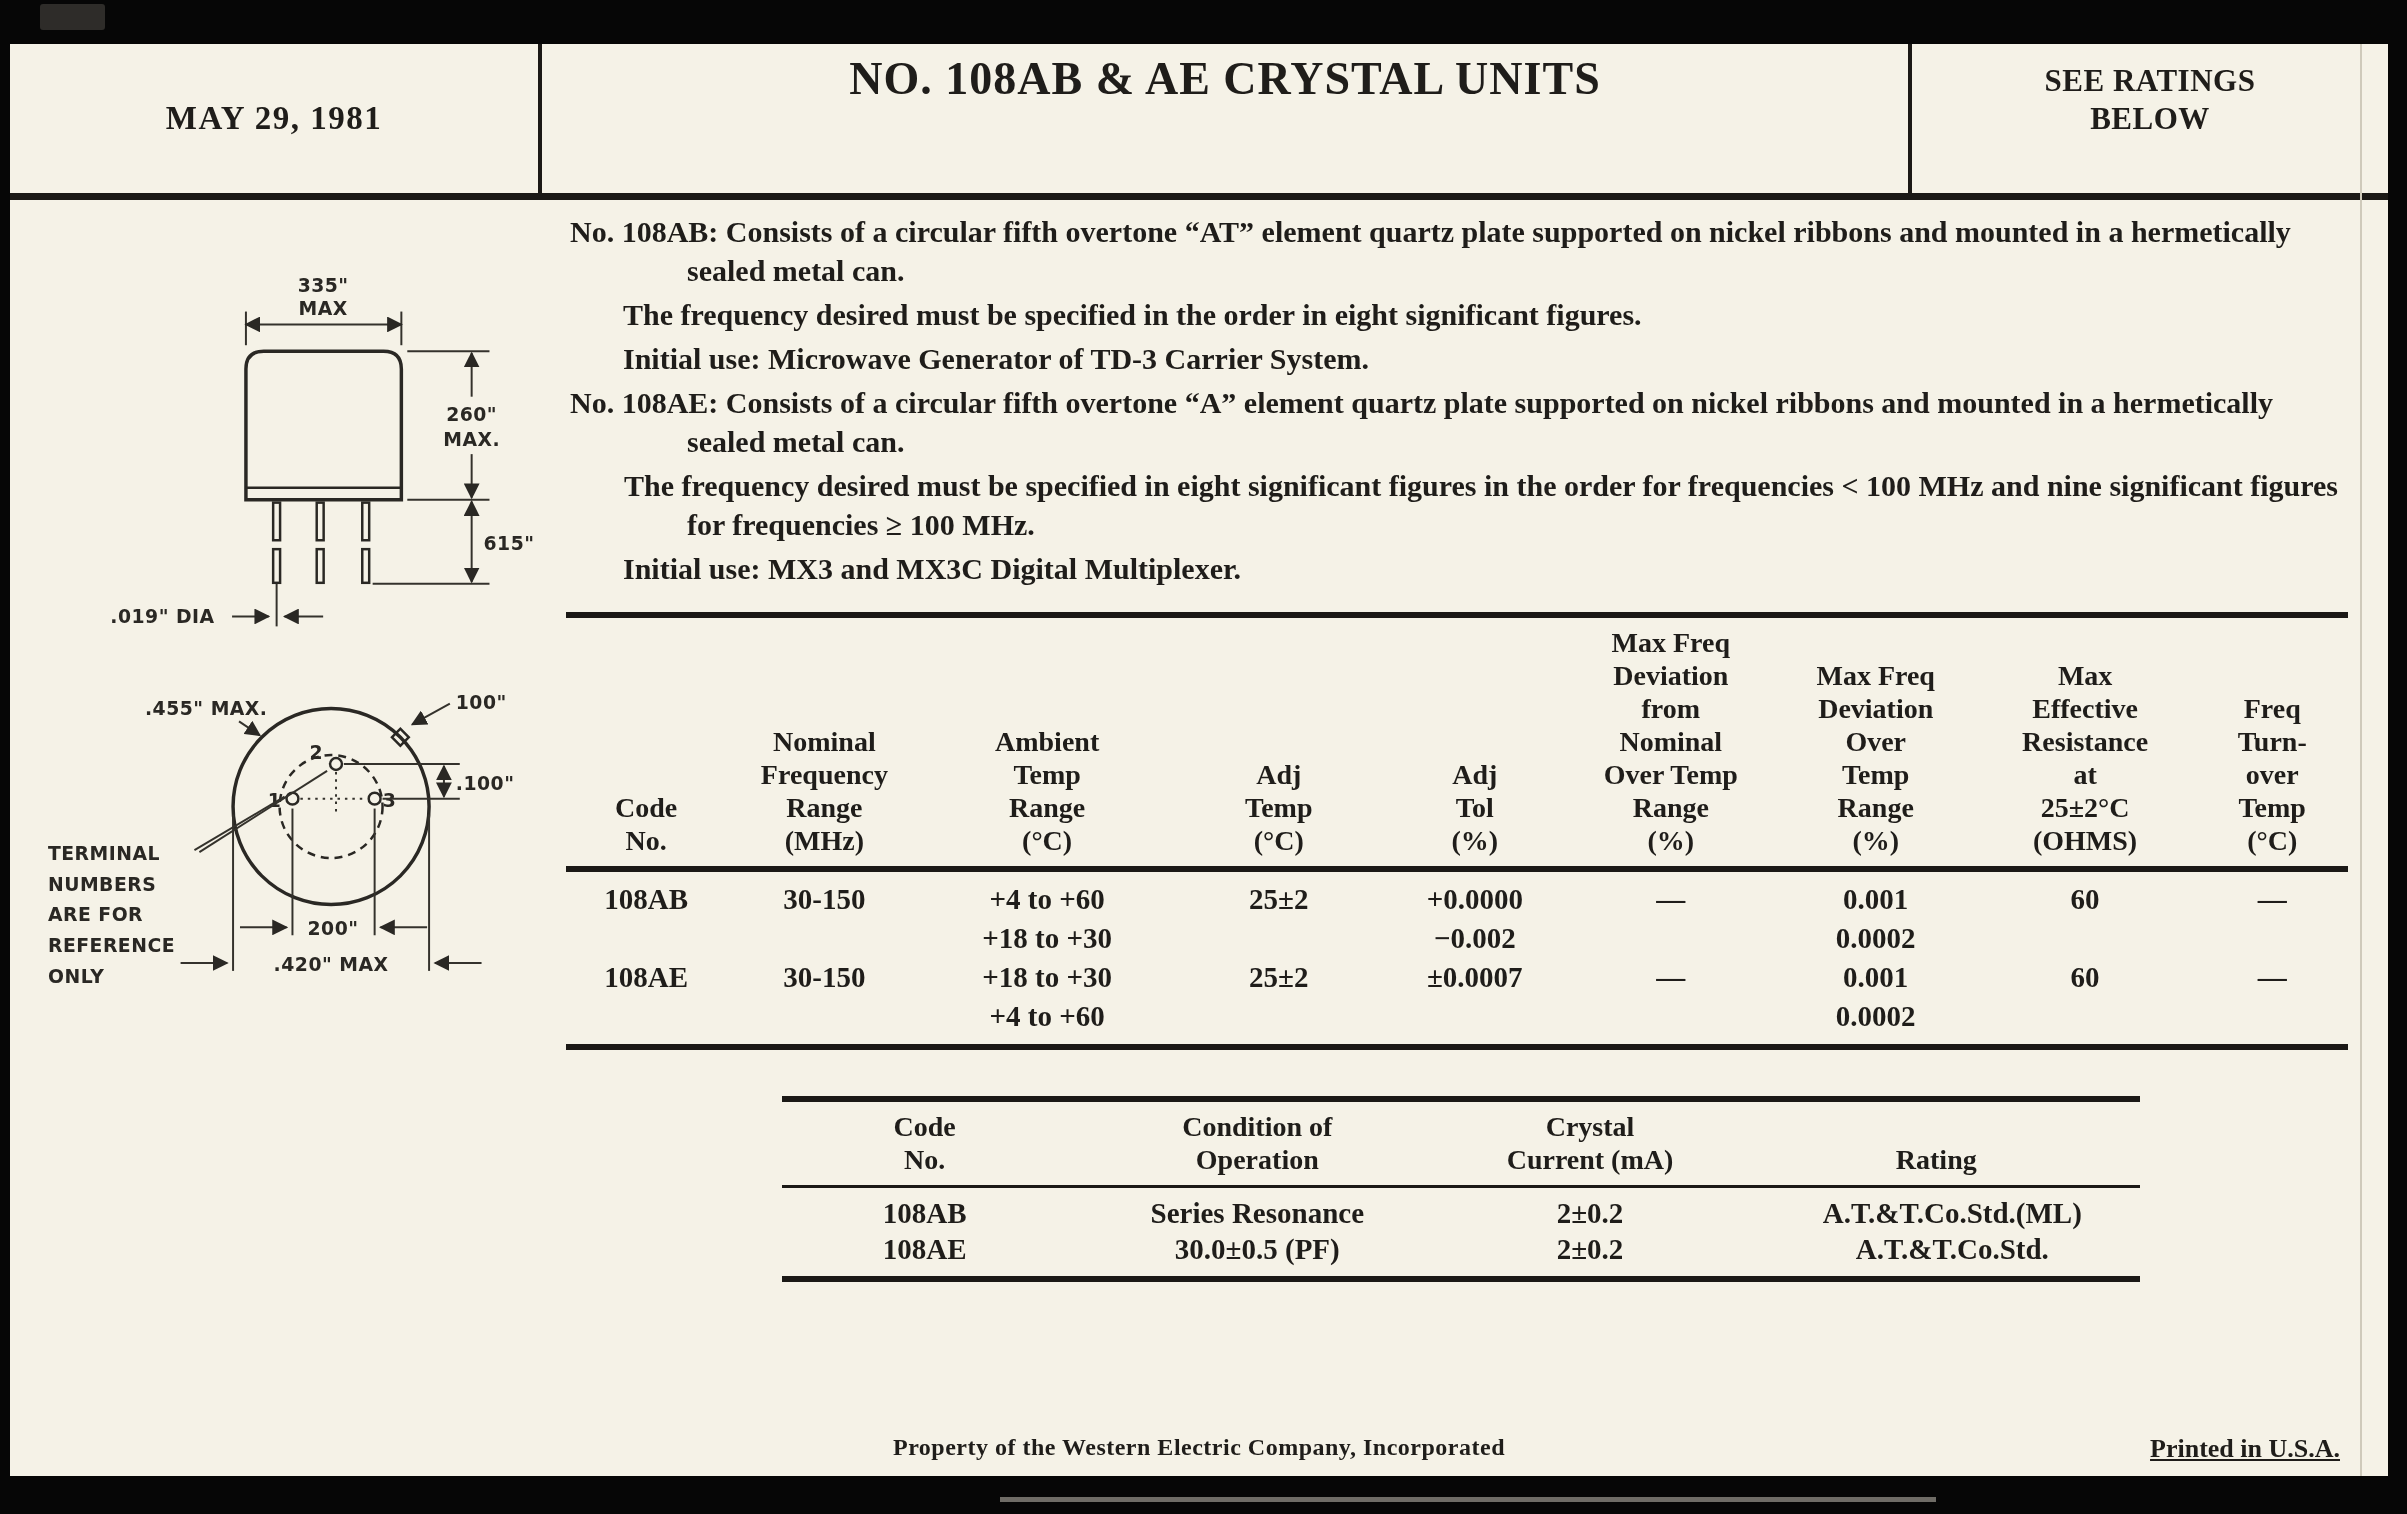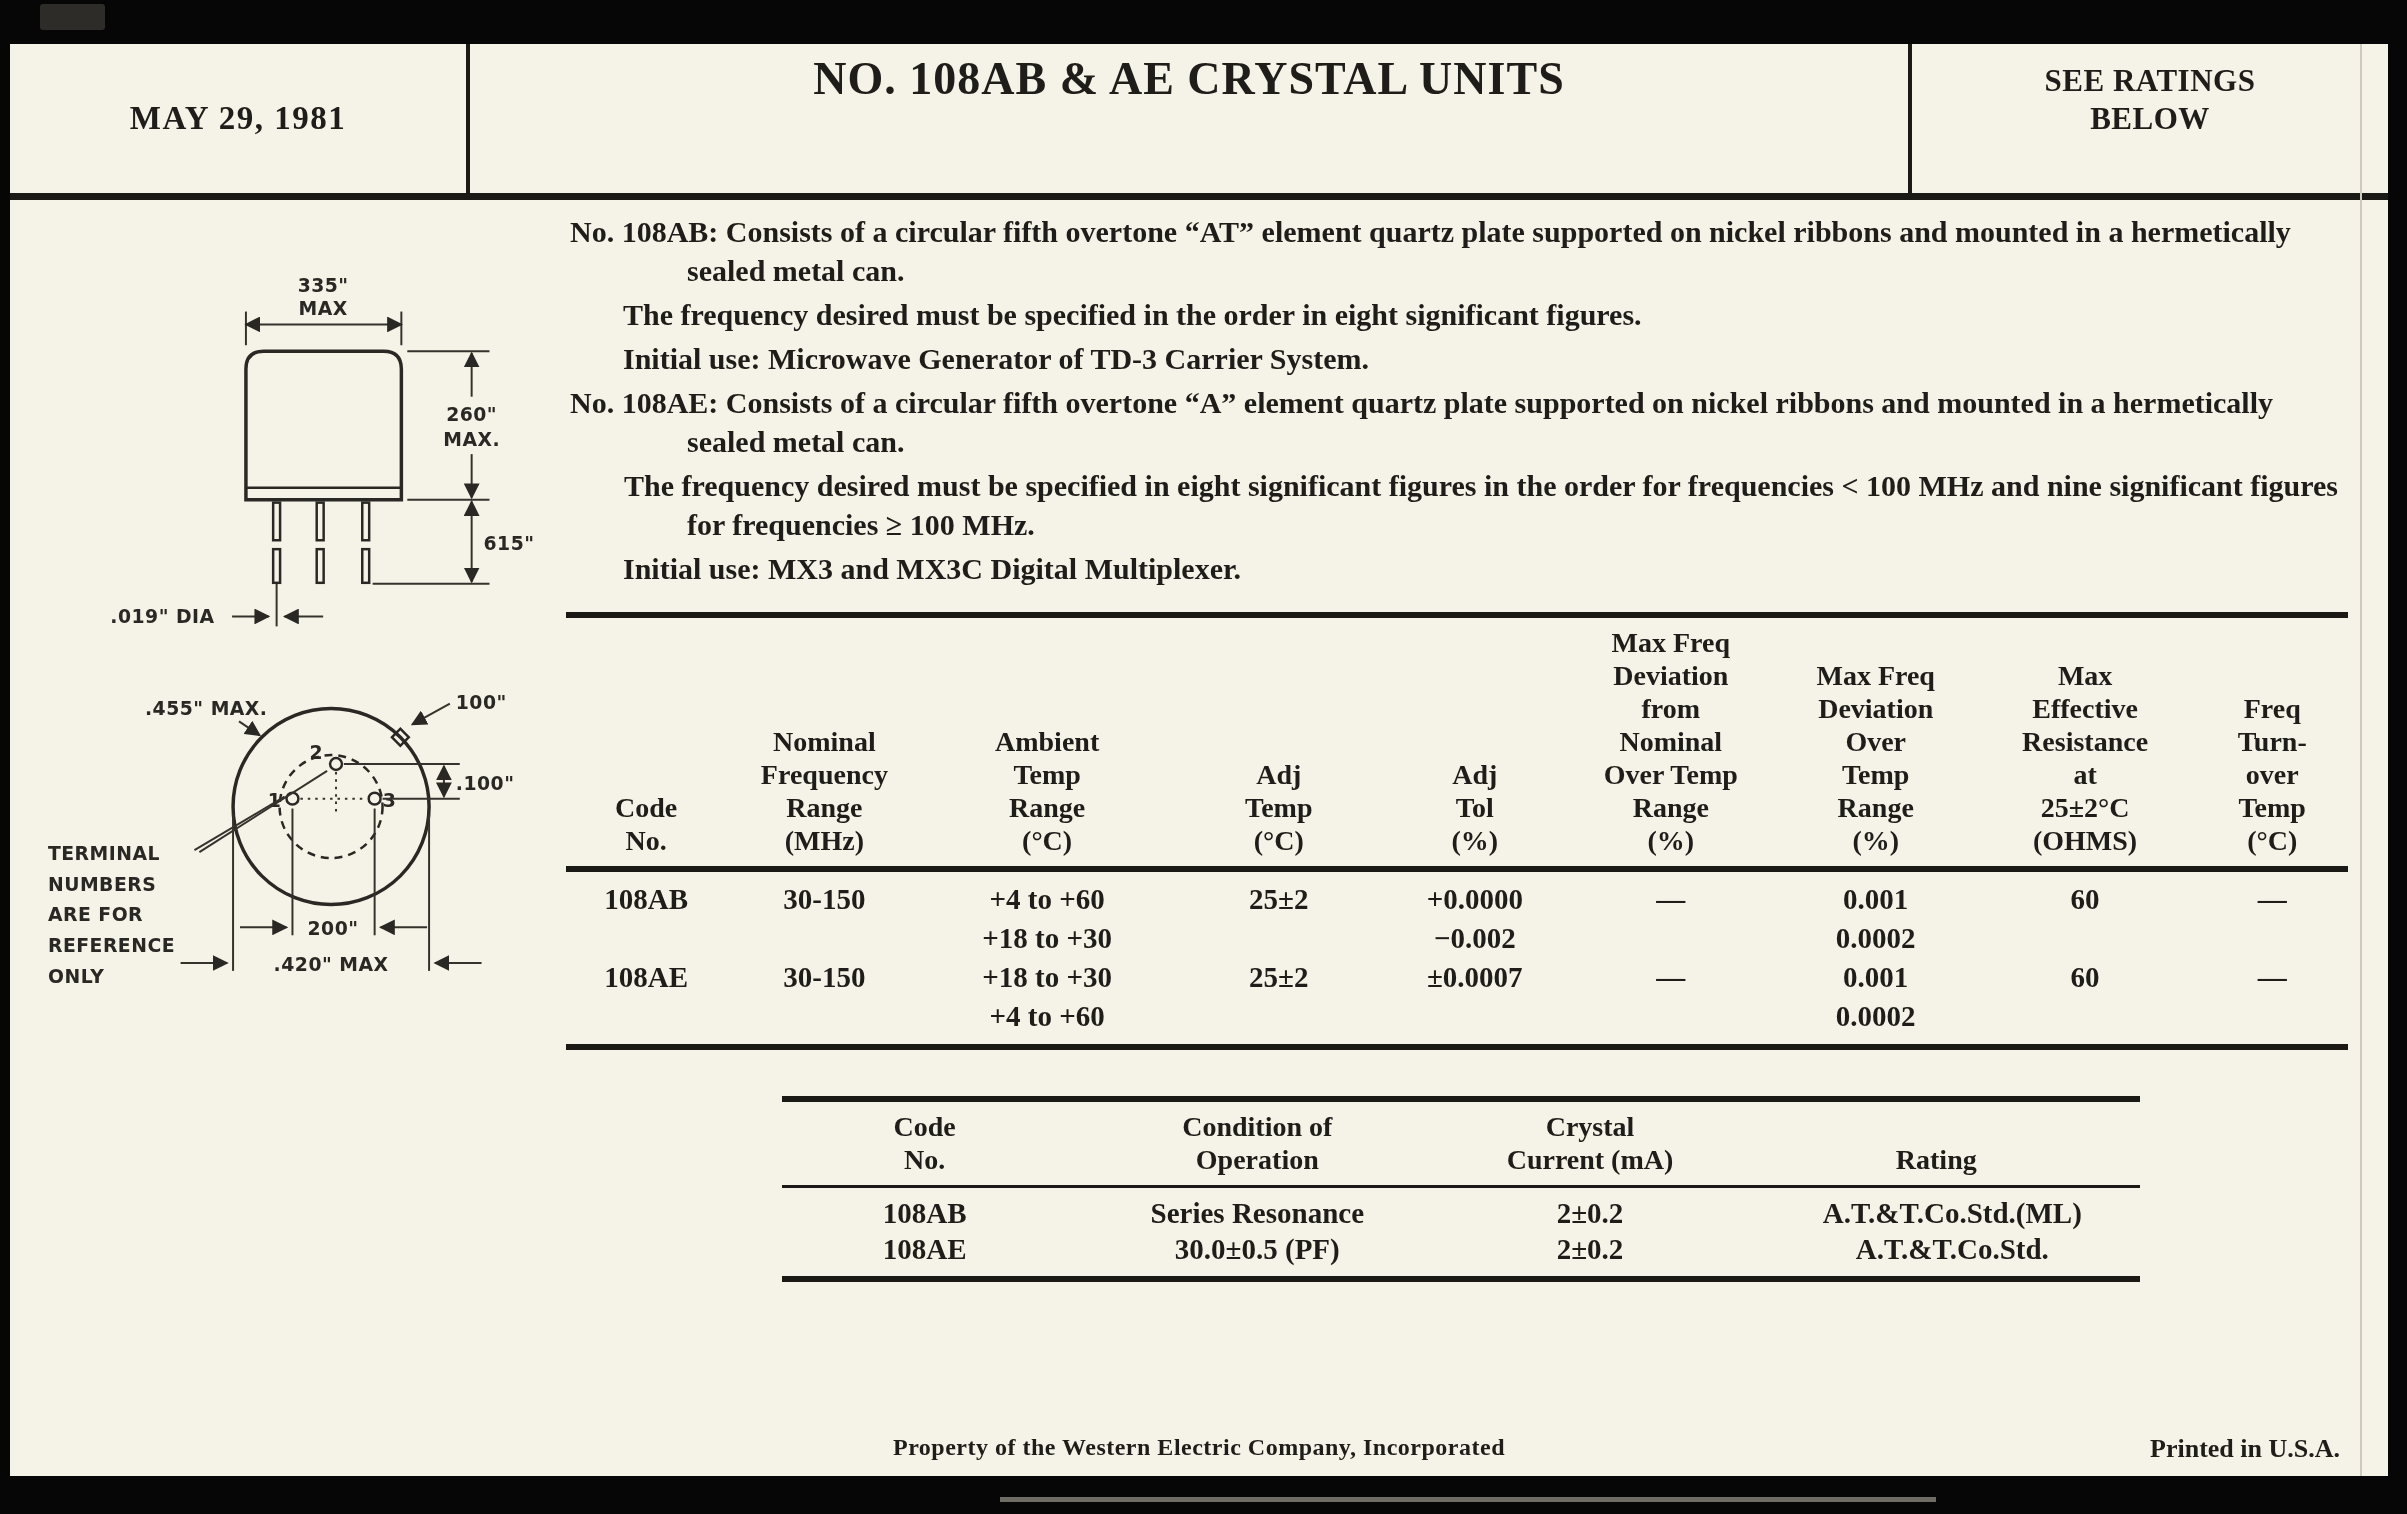--- a/index.html
+++ b/index.html
@@ -9,21 +9,21 @@
     background: #060606; overflow: hidden;
     font-family: "Liberation Serif", "DejaVu Serif", serif;
     color: #1f1d1a;
   }
   .paper {
     position: absolute; left: 10px; top: 44px;
     width: 2378px; height: 1432px; background: #f5f2e7;
   }
   
   .masthead { position: absolute; top: 0; left: 0; width: 100%; height: 156px; border-bottom: 7px solid #1b1916; display: flex; }
-  .mast-left { width: 460px; border-right: 4px solid #1b1916; display: flex; align-items: center; justify-content: center; }
+  .mast-left { width: 532px; border-right: 4px solid #1b1916; display: flex; align-items: center; justify-content: center; }
   .date { font-size: 33px; font-weight: bold; letter-spacing: 1.5px; }
   .mast-center { flex: 1; display: flex; justify-content: center; padding-top: 8px; }
   .title { font-size: 46px; font-weight: bold; letter-spacing: 1px; margin: 0; }
   .mast-right { width: 480px; border-left: 4px solid #1b1916; display: flex; justify-content: center; padding-top: 18px; }
   .ratings-note { font-size: 31px; font-weight: bold; text-align: center; line-height: 38px; white-space: pre-line; letter-spacing: 0.5px; }
   
   .main-col { position: absolute; left: 556px; top: 168px; width: 1782px; }
   .main-col p { margin: 0 4px 5px; font-size: 30px; line-height: 39px; font-weight: bold; }
   .hang1 { padding-left: 117px; text-indent: -117px; }
   .hang2 { padding-left: 117px; text-indent: -63px; }
@@ -38,21 +38,21 @@
   
   .ratings-wrap { width: 1358px; margin: 46px 0 0 216px; }
   .ratings-table { border-top: 6px solid #1b1916; border-bottom: 6px solid #1b1916; }
   .ratings-table th { vertical-align: bottom; text-align: center; font-size: 28px; line-height: 33px; font-weight: bold; white-space: pre-line; padding: 8px 4px 9px; border-bottom: 3px solid #1b1916; }
   .ratings-table td { text-align: center; font-size: 29px; line-height: 36px; font-weight: bold; vertical-align: top; padding: 0 4px; }
   .ratings-table tbody tr:first-child td { padding-top: 7px; }
   .ratings-table tbody tr:last-child td { padding-bottom: 9px; }
   .ratings-table .rating-cell { text-align: center; padding-left: 36px; }
   
   .footer-property { position: absolute; left: 0; width: 100%; top: 1390px; text-align: center; font-size: 24px; font-weight: bold; letter-spacing: 0.5px; }
-  .footer-printed  { position: absolute; right: 48px; top: 1390px; font-size: 26px; font-weight: bold; }
+  .footer-printed  { position: absolute; right: 48px; top: 1390px; font-size: 26px; font-weight: bold; text-decoration: underline; }
   
   .diagram { position: absolute; left: 26px; top: 224px; }
   .diagram text { font-family: "DejaVu Sans", "Liberation Sans", sans-serif; font-weight: bold; font-size: 19px; fill: #2a2824; letter-spacing: .5px; }
   .ln3 { stroke: #2a2824; stroke-width: 3.5; fill: none; }
   .ln2 { stroke: #2a2824; stroke-width: 2.5; fill: none; }
   .ln1 { stroke: #34322c; stroke-width: 2; fill: none; }
   .pinrect { stroke: #2a2824; stroke-width: 2.5; fill: #f5f2e7; }
   .dash { stroke-dasharray: 8 6; }
   .dotln { stroke-dasharray: 2.5 5; }
   .mid { text-anchor: middle; }

